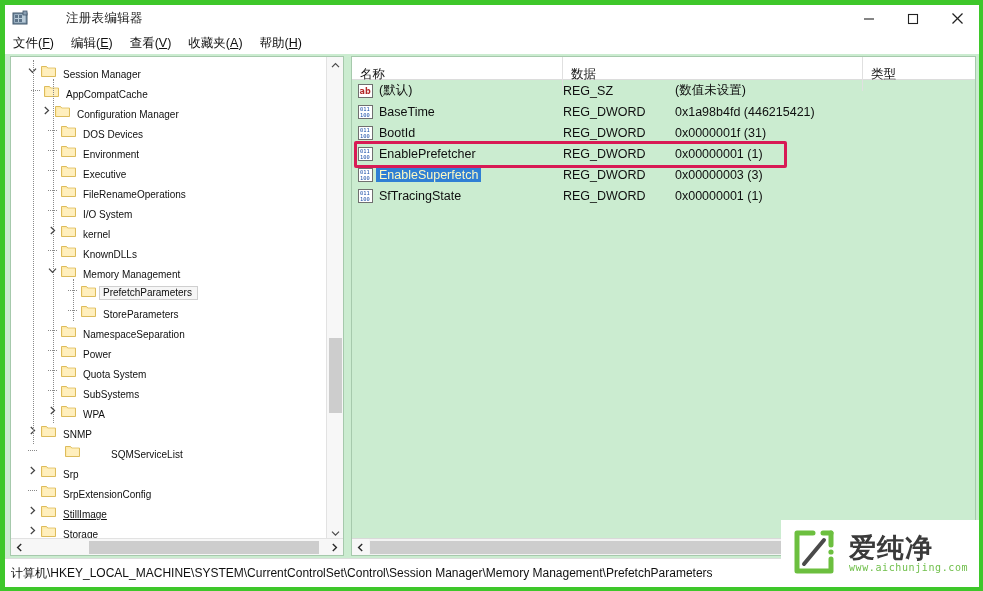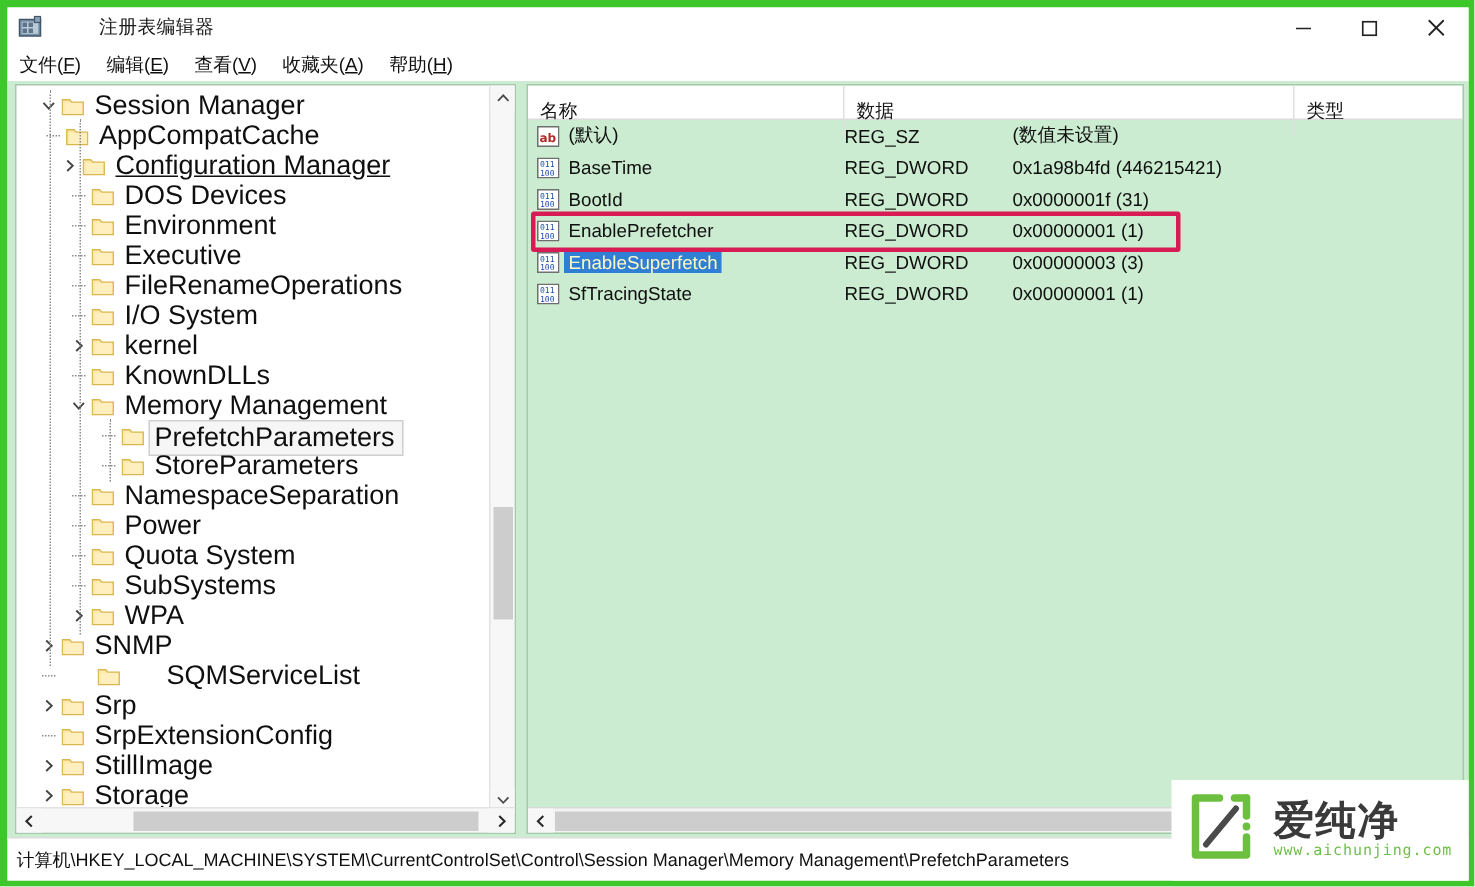--- a/index.html
+++ b/index.html
@@ -75,24 +75,24 @@
     border: 1px solid #a6c9ac;
     overflow: hidden;
   }
   .tree-scroll {
     position: absolute; left: 0; top: 0;
     width: 316px; height: 485px;
     overflow: hidden;
   }
   .tree-rows { position: relative; padding-top: 3px; }
   .tnode {
-    display: flex; align-items: flex-start;
+    display: flex; align-items: flex-end;
     height: 20px;
     white-space: nowrap;
-    font-size: 18px;
+    font-size: 10px;
     color: #0f0f0f;
   }
   .tw { width: 18px; height: 20px; flex: 0 0 18px;
         display:flex; align-items:center; justify-content:center; }
   .chev { display: block; }
   .dashline { width: 18px; height: 20px; flex: 0 0 18px;
               display:flex; align-items:center; justify-content:center; }
   .dashline span {
     display:block; width: 9px; height: 1px;
     border-top: 1px dotted #8a8a8a;
@@ -293,21 +293,21 @@
                 <span></span>
               </div>
               <div class="folder">
                 <svg width="15" height="13" viewBox="0 0 15 13">
                   <path d="M0.5 2.5 h5 l1.3 1.6 h7.7 v8.4 h-14 z" fill="#ffe9a8" stroke="#d9b64e" stroke-width="0.9"></path>
                   <path d="M2.2 4.6 h11.6 v7.4 h-11.6 z" fill="#ffefbe" stroke="none"></path>
                 </svg>
               </div>
               <div class="tlabel">AppCompatCache</div>
             </div>
-            <div class="tnode" style="padding-left: 26px; text-decoration: underline;">
+            <div class="tnode" style="padding-left: 26px;">
               <div class="tw">
                 <svg class="chev" width="9" height="9" viewBox="0 0 9 9">
                   <path d="M2.8 1 L6.5 4.5 L2.8 8" fill="none" stroke="#444" stroke-width="1.25"></path>
                 </svg>
               </div>
               <div class="folder">
                 <svg width="15" height="13" viewBox="0 0 15 13">
                   <path d="M0.5 2.5 h5 l1.3 1.6 h7.7 v8.4 h-14 z" fill="#ffe9a8" stroke="#d9b64e" stroke-width="0.9"></path>
                   <path d="M2.2 4.6 h11.6 v7.4 h-11.6 z" fill="#ffefbe" stroke="none"></path>
                 </svg>
@@ -545,21 +545,21 @@
                 <span></span>
               </div>
               <div class="folder">
                 <svg width="15" height="13" viewBox="0 0 15 13">
                   <path d="M0.5 2.5 h5 l1.3 1.6 h7.7 v8.4 h-14 z" fill="#ffe9a8" stroke="#d9b64e" stroke-width="0.9"></path>
                   <path d="M2.2 4.6 h11.6 v7.4 h-11.6 z" fill="#ffefbe" stroke="none"></path>
                 </svg>
               </div>
               <div class="tlabel">SrpExtensionConfig</div>
             </div>
-            <div class="tnode" style="padding-left: 12px;">
+            <div class="tnode" style="padding-left: 12px; text-decoration: underline;">
               <div class="tw">
                 <svg class="chev" width="9" height="9" viewBox="0 0 9 9">
                   <path d="M2.8 1 L6.5 4.5 L2.8 8" fill="none" stroke="#444" stroke-width="1.25"></path>
                 </svg>
               </div>
               <div class="folder">
                 <svg width="15" height="13" viewBox="0 0 15 13">
                   <path d="M0.5 2.5 h5 l1.3 1.6 h7.7 v8.4 h-14 z" fill="#ffe9a8" stroke="#d9b64e" stroke-width="0.9"></path>
                   <path d="M2.2 4.6 h11.6 v7.4 h-11.6 z" fill="#ffefbe" stroke="none"></path>
                 </svg>

